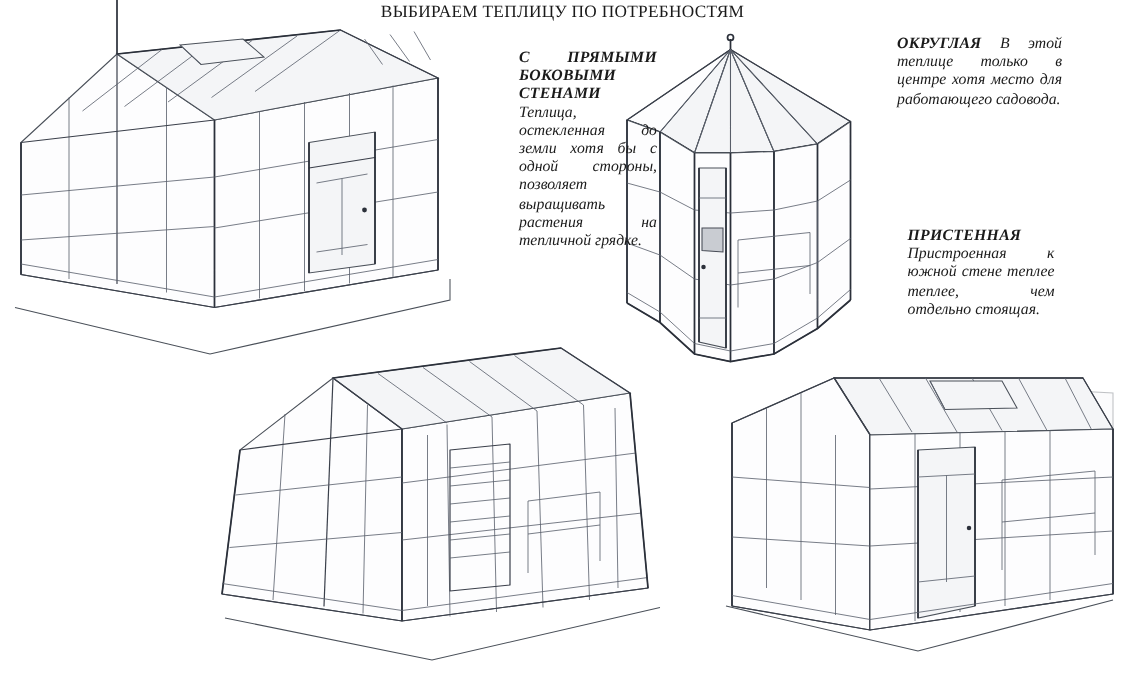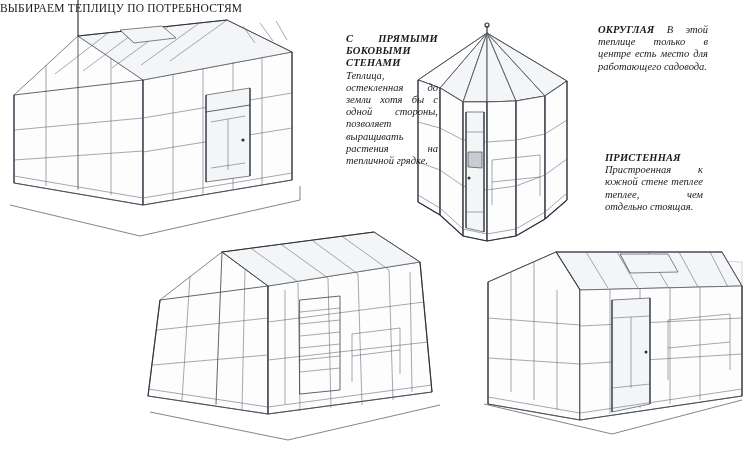--- a/index.html
+++ b/index.html
@@ -18,20 +18,21 @@
   .page {
     position: relative;
     width: 750px;
     height: 450px;
   }
   .title {
     position: absolute;
     top: 2px;
     left: 0;
     width: 750px;
+    text-align: center;
     font-size: 11.5px;
     font-family: "Liberation Serif", serif;
     letter-spacing: 0.2px;
     font-weight: 400;
   }
   .caption {
     position: absolute;
     font-size: 10.5px;
     line-height: 12.2px;
     text-align: justify;
@@ -350,21 +351,21 @@
 
   </svg>
 
   <div class="caption cap-straight">
     <span class="hdr">С ПРЯМЫМИ БОКОВЫМИ СТЕНАМИ</span>
     <span>Теплица, остекленная до земли хотя бы с одной стороны, позволяет выращивать растения на тепличной грядке.</span>
   </div>
 
   <div class="caption cap-round">
     <span class="hdr">ОКРУГЛАЯ</span>
-    <span>В этой теплице только в центре есть место для работающего садовода.</span>
+    <span>В этой теплице только в центре хотя место для работающего садовода.</span>
   </div>
 
   <div class="caption cap-lean">
     <span class="hdr">ПРИСТЕННАЯ</span>
     <span>Пристроенная к южной стене теплее теплее, чем отдельно стоящая.</span>
   </div>
 
 
 </div>
 

